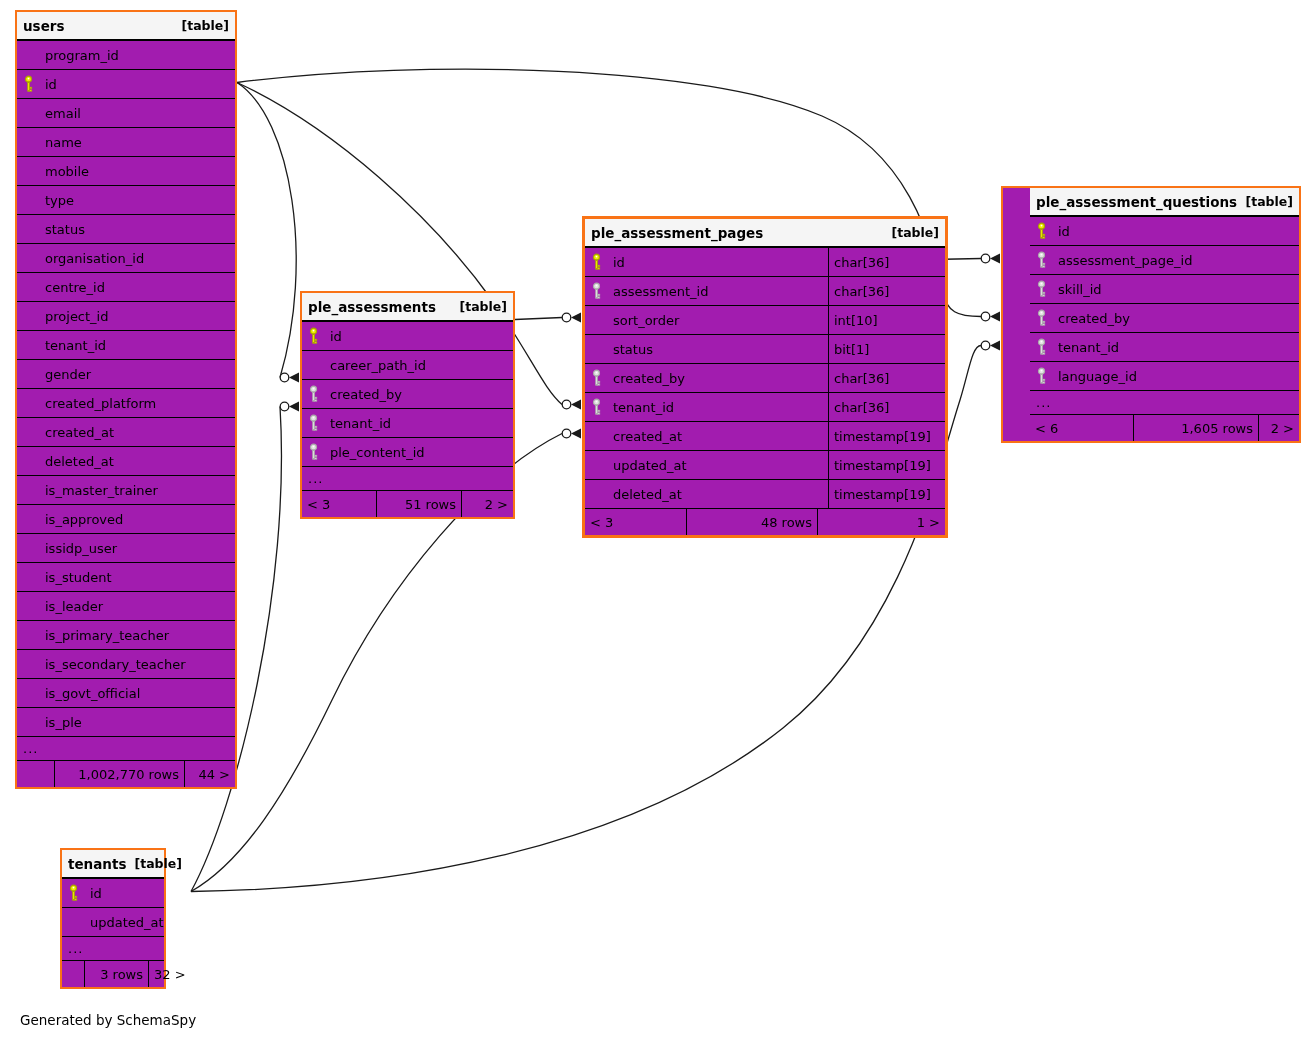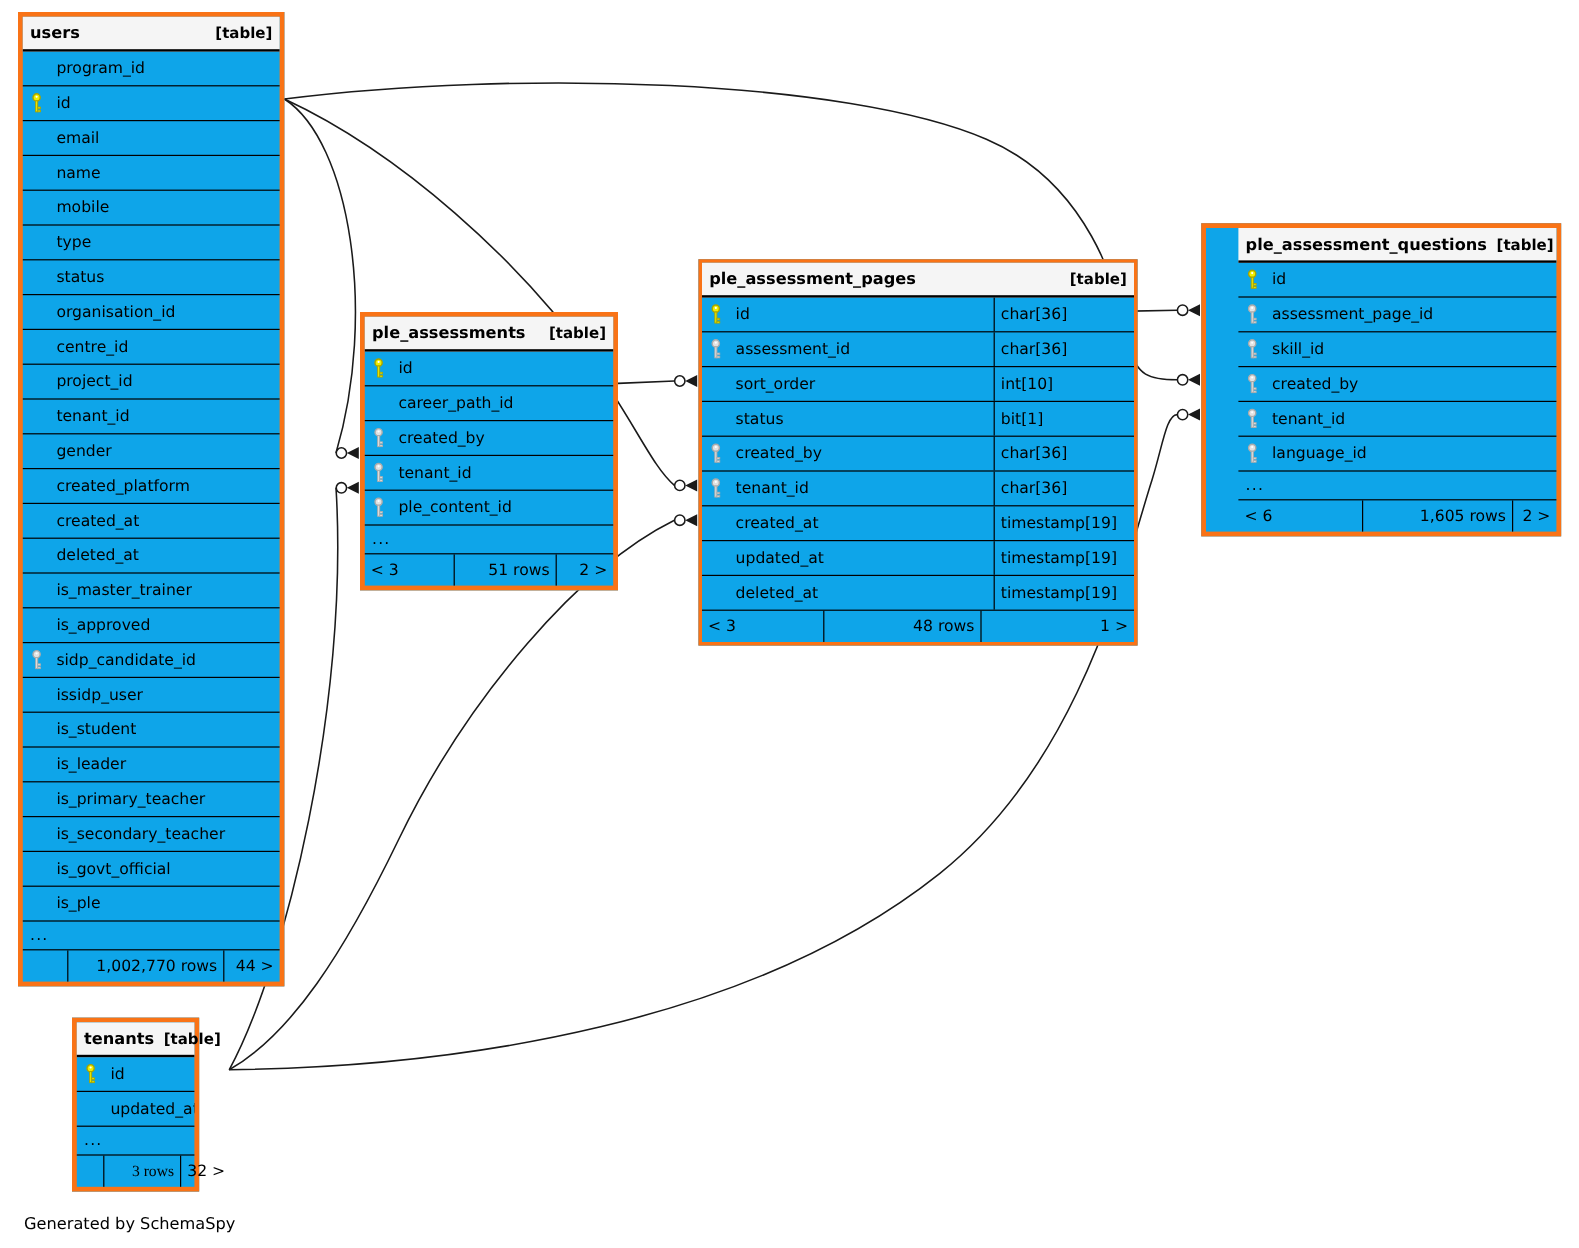--- a/index.html
+++ b/index.html
@@ -16,22 +16,22 @@
     overflow: hidden;
   }
   #connector-layer {
     position: absolute;
     left: 0; top: 0;
     width: 1316px; height: 1040px;
     z-index: 0;
   }
   .db-table {
     position: absolute;
-    background: #0ea5e9;
-    border: 4px solid #f97316;
+    background: #a21caf;
+    border: 2px solid #f97316;
     box-sizing: border-box;
     z-index: 1;
     font-size: 13px;
     color: #000000;
   }
   .db-table.emphasized { border-width: 3px; }
   .tbl-header {
     height: 29px;
     box-sizing: border-box;
     background: #f5f5f5;
@@ -209,32 +209,20 @@
         </div>
         <div class="tbl-row">
           <span class="key-slot"></span>
           <span class="col-name">is_master_trainer</span>
         </div>
         <div class="tbl-row">
           <span class="key-slot"></span>
           <span class="col-name">is_approved</span>
         </div>
         <div class="tbl-row">
-          <span class="key-slot">
-            <svg width="12" height="18" viewBox="0 0 12 18">
-              <circle cx="5.5" cy="4.2" r="3" fill="#e2e2e2" stroke="#ababab" stroke-width="1.2"></circle>
-              <circle cx="5.5" cy="3.6" r="0.9" fill="#ffffff"></circle>
-              <rect x="4.7" y="7" width="1.7" height="9.2" fill="#e2e2e2" stroke="#ababab" stroke-width="0.8"></rect>
-              <rect x="6.4" y="12.2" width="2.4" height="1.4" fill="#e2e2e2" stroke="#ababab" stroke-width="0.7"></rect>
-              <rect x="6.4" y="14.8" width="2.4" height="1.4" fill="#e2e2e2" stroke="#ababab" stroke-width="0.7"></rect>
-            </svg>
-          </span>
-          <span class="col-name">sidp_candidate_id</span>
-        </div>
-        <div class="tbl-row">
           <span class="key-slot"></span>
           <span class="col-name">issidp_user</span>
         </div>
         <div class="tbl-row">
           <span class="key-slot"></span>
           <span class="col-name">is_student</span>
         </div>
         <div class="tbl-row">
           <span class="key-slot"></span>
           <span class="col-name">is_leader</span>
@@ -255,21 +243,21 @@
           <span class="key-slot"></span>
           <span class="col-name">is_ple</span>
         </div>
         <div class="tbl-ellipsis">...</div>
         <div class="tbl-footer">
           <span class="foot-cell c1" style="flex: 0 0 38px;"></span>
           <span class="foot-cell c2" style="flex: 0 0 130px;">1,002,770 rows</span>
           <span class="foot-cell c3">44 &gt;</span>
         </div>
       </div>
-      <div class="db-table" style="left: 300px; top: 260px; width: 215px;">
+      <div class="db-table" style="left: 300px; top: 291px; width: 215px;">
         <div class="tbl-header">
           <span class="tbl-name">ple_assessments</span>
           <span class="tbl-tag">[table]</span>
         </div>
         <div class="tbl-row">
           <span class="key-slot">
             <svg width="12" height="18" viewBox="0 0 12 18">
               <circle cx="5.5" cy="4.2" r="3" fill="#f0ee00" stroke="#a8a400" stroke-width="1.2"></circle>
               <circle cx="5.5" cy="3.6" r="0.9" fill="#ffffff"></circle>
               <rect x="4.7" y="7" width="1.7" height="9.2" fill="#f0ee00" stroke="#a8a400" stroke-width="0.8"></rect>
@@ -515,19 +503,19 @@
           </span>
           <span class="col-name">id</span>
         </div>
         <div class="tbl-row">
           <span class="key-slot"></span>
           <span class="col-name">updated_at</span>
         </div>
         <div class="tbl-ellipsis">...</div>
         <div class="tbl-footer">
           <span class="foot-cell c1" style="flex: 0 0 23px;"></span>
-          <span class="foot-cell c2" style="flex: 0 0 64px; font-family: Liberation Serif, serif;">3 rows</span>
+          <span class="foot-cell c2" style="flex: 0 0 64px;">3 rows</span>
           <span class="foot-cell c3">32 &gt;</span>
         </div>
       </div>
     </div>
   <div class="footer-note">Generated by SchemaSpy</div>
 </div>
 
 </body></html>

